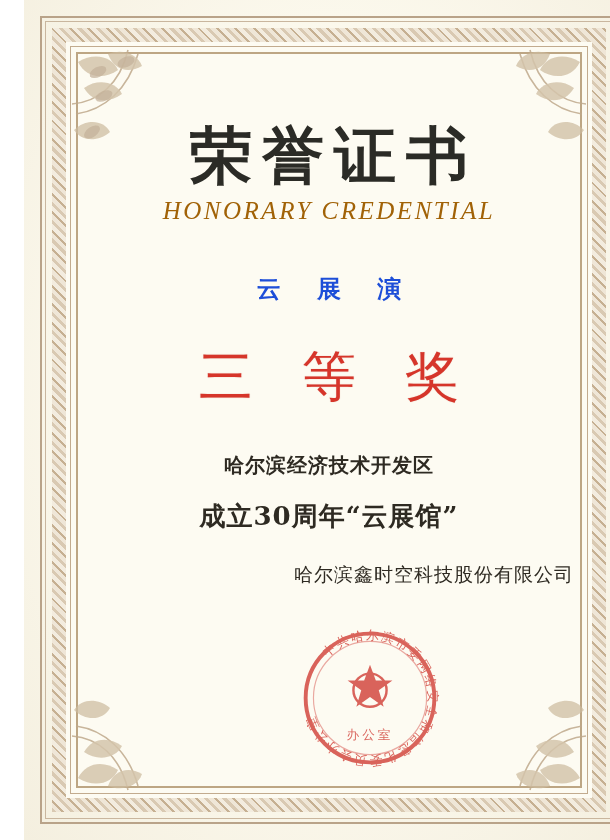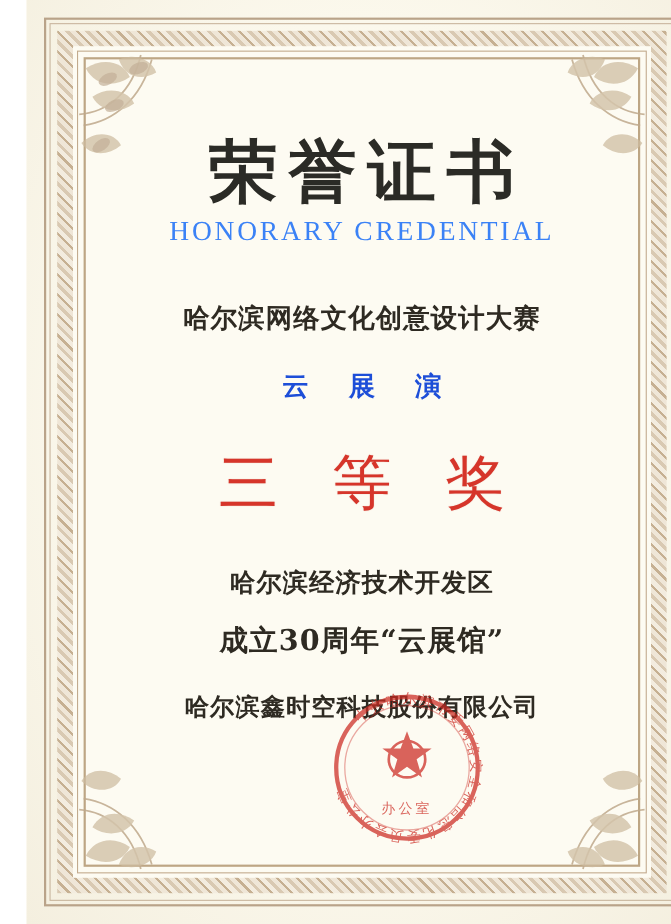--- a/index.html
+++ b/index.html
@@ -116,22 +116,23 @@
     letter-spacing: 10px;
     color: #2b2b26;
     line-height: 1.15;
     text-indent: 10px;
     margin: 0 0 6px 0;
   }
   .title-en {
     font-family: "Liberation Serif", serif;
     font-size: 25px;
     letter-spacing: 2.5px;
-    color: #3b82f6;
+    color: #a16207;
     margin: 0 0 48px 0;
+    font-style: italic;
   }
 
   .line-event {
     font-family: "DejaVu Serif", serif;
     font-size: 24px;
     font-weight: bold;
     letter-spacing: 1px;
     color: #2e2a22;
     margin: 0 0 30px 0;
   }
@@ -151,38 +152,39 @@
     font-weight: normal;
     letter-spacing: 16px;
     text-indent: 16px;
     color: #d6352a;
     margin: 0 0 38px 0;
     text-shadow: 0 0 1px rgba(180,40,30,0.35);
   }
 
   .line-work1 {
     font-family: "DejaVu Serif", serif;
-    font-size: 23px;
+    font-size: 20px;
     font-weight: bold;
     letter-spacing: 1px;
     margin: 0 0 20px 0;
   }
   .line-work2 {
     font-family: "DejaVu Serif", serif;
     font-size: 26px;
     font-weight: bold;
     letter-spacing: 1px;
     margin: 0 0 28px 0;
   }
   .line-company {
     font-family: "DejaVu Serif", serif;
-    font-size: 22px;
-    font-weight: bold;
+    font-size: 19px;
+    font-weight: normal;
     letter-spacing: 1px;
     margin: 0 0 56px 0;
+    text-align: right;
   }
 
   .issuer-block {
     position: absolute;
     right: 0;
     left: 0;
     text-align: center;
     padding-left: 120px;
   }
   .issuer {
@@ -282,21 +284,20 @@
         <path d="M40 10 C54 4 70 10 74 22 C60 30 46 26 40 10 Z"></path>
         <path d="M6 86 C18 74 36 76 42 88 C30 98 14 98 6 86 Z"></path>
       </g>
     </svg>
   </div>
 
   <div class="content">
     <h1 class="title-cn">荣誉证书</h1>
     <div class="title-en">HONORARY CREDENTIAL</div>
 
-    <div class="line-event">哈尔滨网络文化创意设计大赛</div>
     <div class="line-category">云 展 演</div>
 
     <div class="award">三 等 奖</div>
 
     <div class="line-work1">哈尔滨经济技术开发区</div>
     <div class="line-work2">成立30周年“云展馆”</div>
     <div class="line-company">哈尔滨鑫时空科技股份有限公司</div>
 
     <div class="issuer-block">
     </div>

